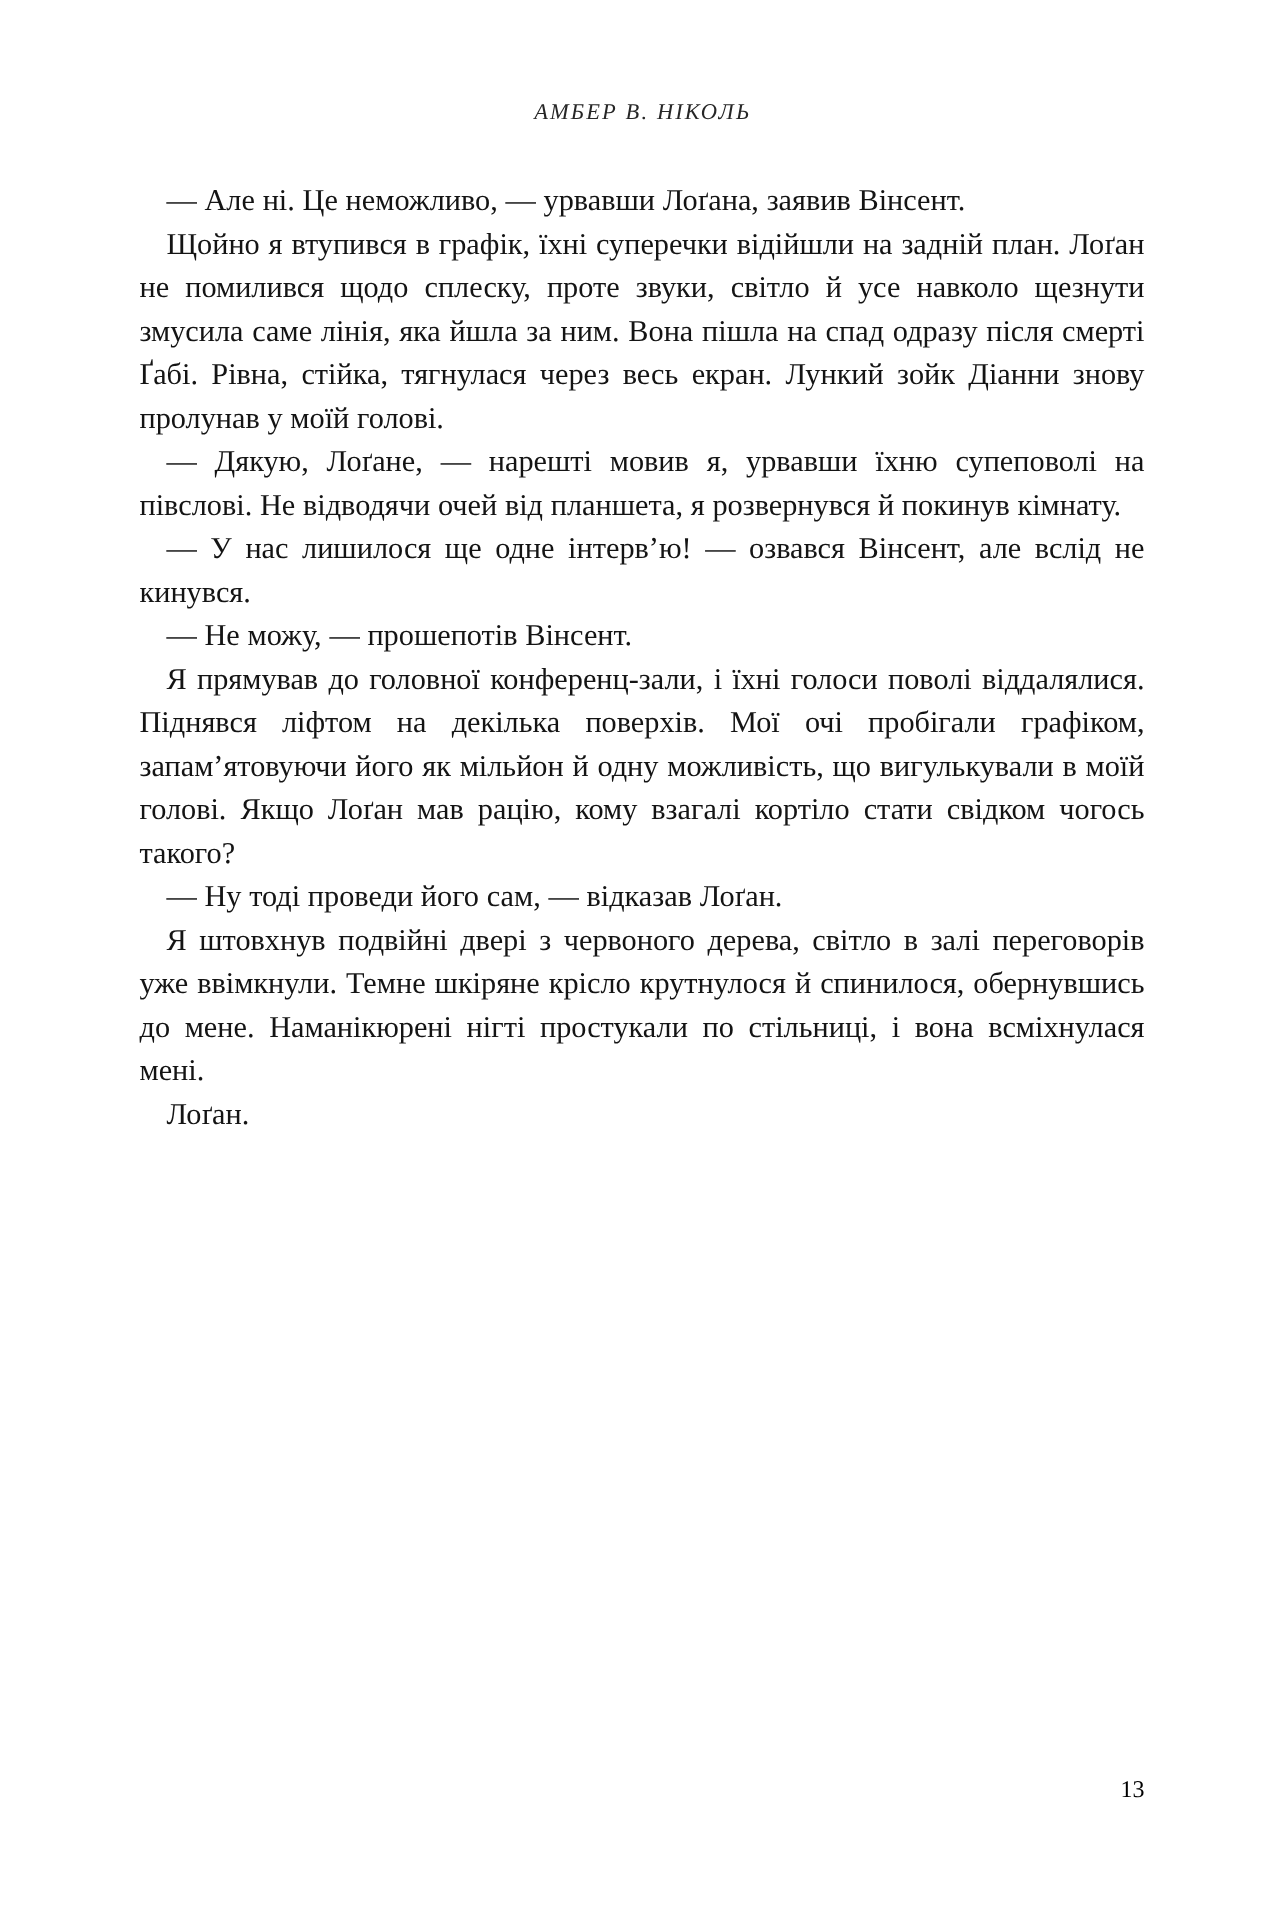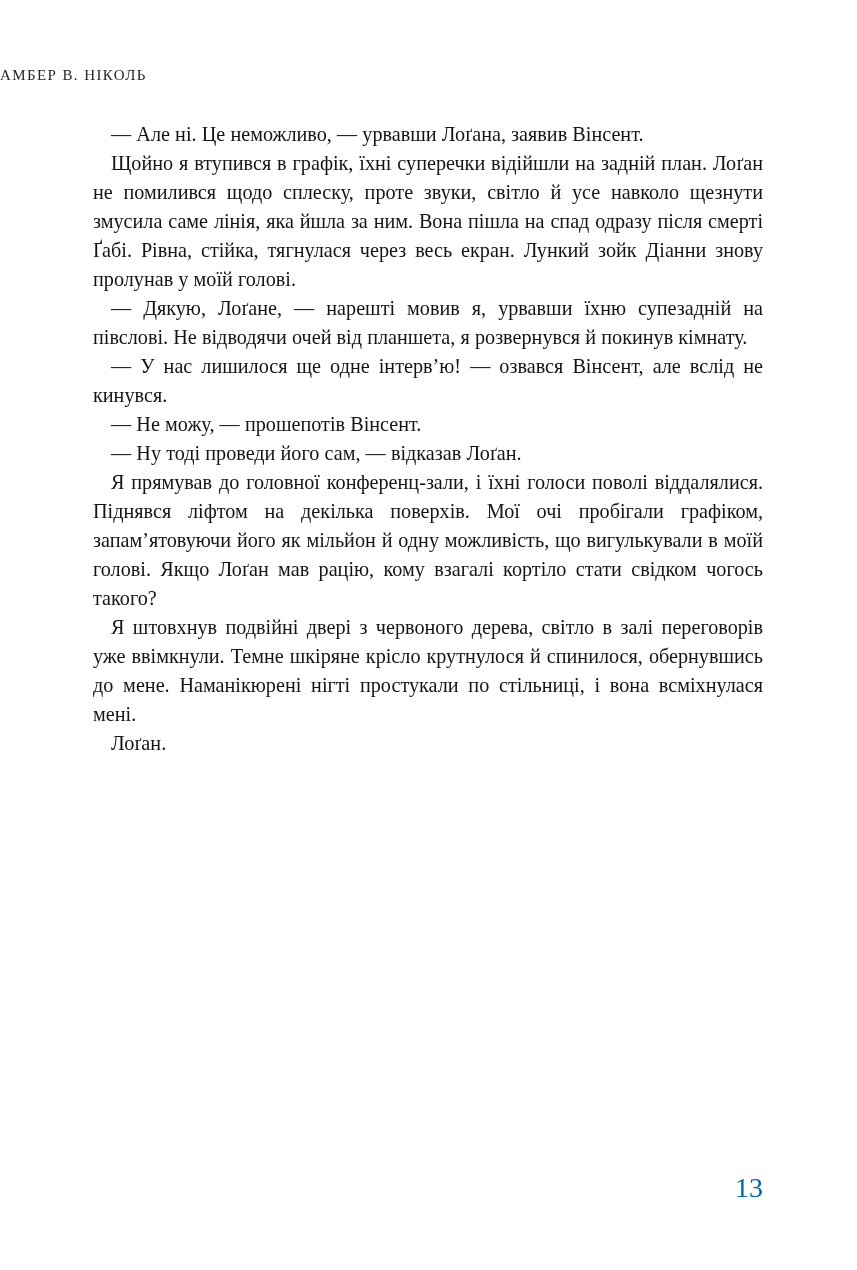--- a/index.html
+++ b/index.html
@@ -17,27 +17,28 @@
     color: #141414;
     -webkit-font-smoothing: antialiased;
   }
 
   
   .running-head {
     position: absolute;
     top: 68px;
     left: 0;
     width: 857px;
-    text-align: left;
+    text-align: center;
     font-size: 15.5px;
     letter-spacing: 1.15px;
     font-variant: small-caps;
     text-transform: lowercase;
     color: #262626;
     line-height: 1;
+    font-style: italic;
   }
   
   .running-head.caps {
     text-transform: none;
     font-variant: normal;
     font-size: 15px;
     letter-spacing: 1.4px;
   }
 
   
@@ -57,40 +58,40 @@
     hyphens: manual;
     -webkit-hyphens: manual;
     word-spacing: 0.1px;
   }
 
   
   .folio {
     position: absolute;
     right: 94px;
     bottom: 68px;
-    font-size: 28px;
+    font-size: 16px;
     line-height: 1;
-    color: #0369a1;
+    color: #000000;
     margin-left: 28px;
   }
 </style>
 </head>
 <body>
 
 <div class="page">
 
   <div class="running-head caps">АМБЕР В. НІКОЛЬ</div>
 
   <div class="textblock">
     <p class="para">— Але ні. Це неможливо, — урвавши Лоґана, заявив Вінсент.</p>
     <p class="para">Щойно я втупився в графік, їхні суперечки відійшли на задній план. Лоґан не помилився щодо сплеску, проте звуки, світло й усе навколо щезнути змусила саме лінія, яка йшла за ним. Вона пішла на спад одразу після смерті Ґабі. Рівна, стійка, тягнулася через весь екран. Лункий зойк Діанни знову пролунав у моїй голові.</p>
-    <p class="para">— Дякую, Лоґане, — нарешті мовив я, урвавши їхню супе­задній на півслові. Не відводячи очей від планшета, я розвер­нувся й покинув кімнату.</p>
+    <p class="para">— Дякую, Лоґане, — нарешті мовив я, урвавши їхню супе­поволі на півслові. Не відводячи очей від планшета, я розвер­нувся й покинув кімнату.</p>
     <p class="para">— У нас лишилося ще одне інтерв’ю! — озвався Вінсент, але вслід не кинувся.</p>
     <p class="para">— Не можу, — прошепотів Вінсент.</p>
+    <p class="para">Я прямував до головної конференц-зали, і їхні голоси поволі віддалялися. Піднявся ліфтом на декілька поверхів. Мої очі про­бігали графіком, запам’ятовуючи його як мільйон й одну мож­ливість, що вигулькували в моїй голові. Якщо Лоґан мав рацію, кому взагалі кортіло стати свідком чогось такого?</p>
     <p class="para">— Ну тоді проведи його сам, — відказав Лоґан.</p>
-    <p class="para">Я прямував до головної конференц-зали, і їхні голоси поволі віддалялися. Піднявся ліфтом на декілька поверхів. Мої очі про­бігали графіком, запам’ятовуючи його як мільйон й одну мож­ливість, що вигулькували в моїй голові. Якщо Лоґан мав рацію, кому взагалі кортіло стати свідком чогось такого?</p>
     <p class="para">Я штовхнув подвійні двері з червоного дерева, світло в залі переговорів уже ввімкнули. Темне шкіряне крісло крутнулося й спинилося, обернувшись до мене. Наманікюрені нігті просту­кали по стільниці, і вона всміхнулася мені.</p>
     <p class="para">Лоґан.</p>
   </div>
 
   <div class="folio">13</div>
 
 </div>
 
 </body></html>

